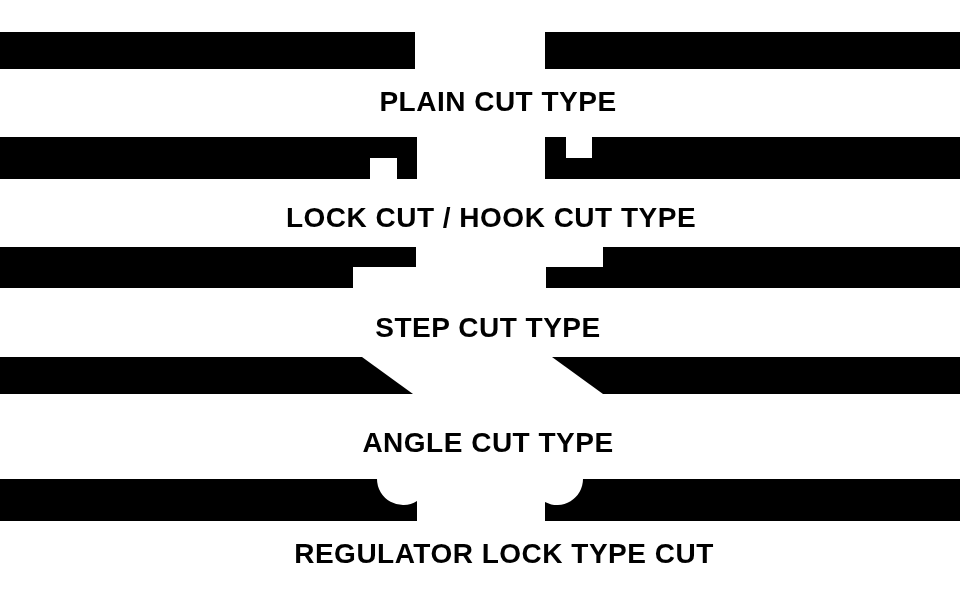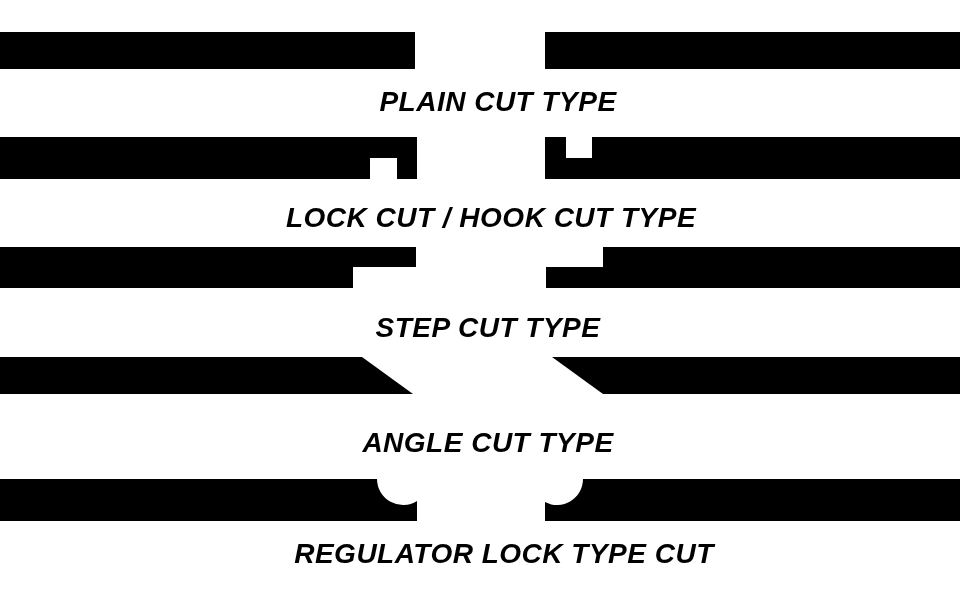--- a/index.html
+++ b/index.html
@@ -7,21 +7,20 @@
     padding: 0;
     background: #ffffff;
   }
   .figure-canvas {
     position: relative;
     width: 960px;
     height: 589px;
     background: #ffffff;
     overflow: hidden;
     font-family: "Liberation Sans", sans-serif;
-    font-style: italic;
   }
   svg { display: block; }
   .piece {
     fill: #000000;
     stroke: none;
   }
   .cut-label {
     fill: #000000;
     font-family: "Liberation Sans", sans-serif;
     font-size: 28px;

